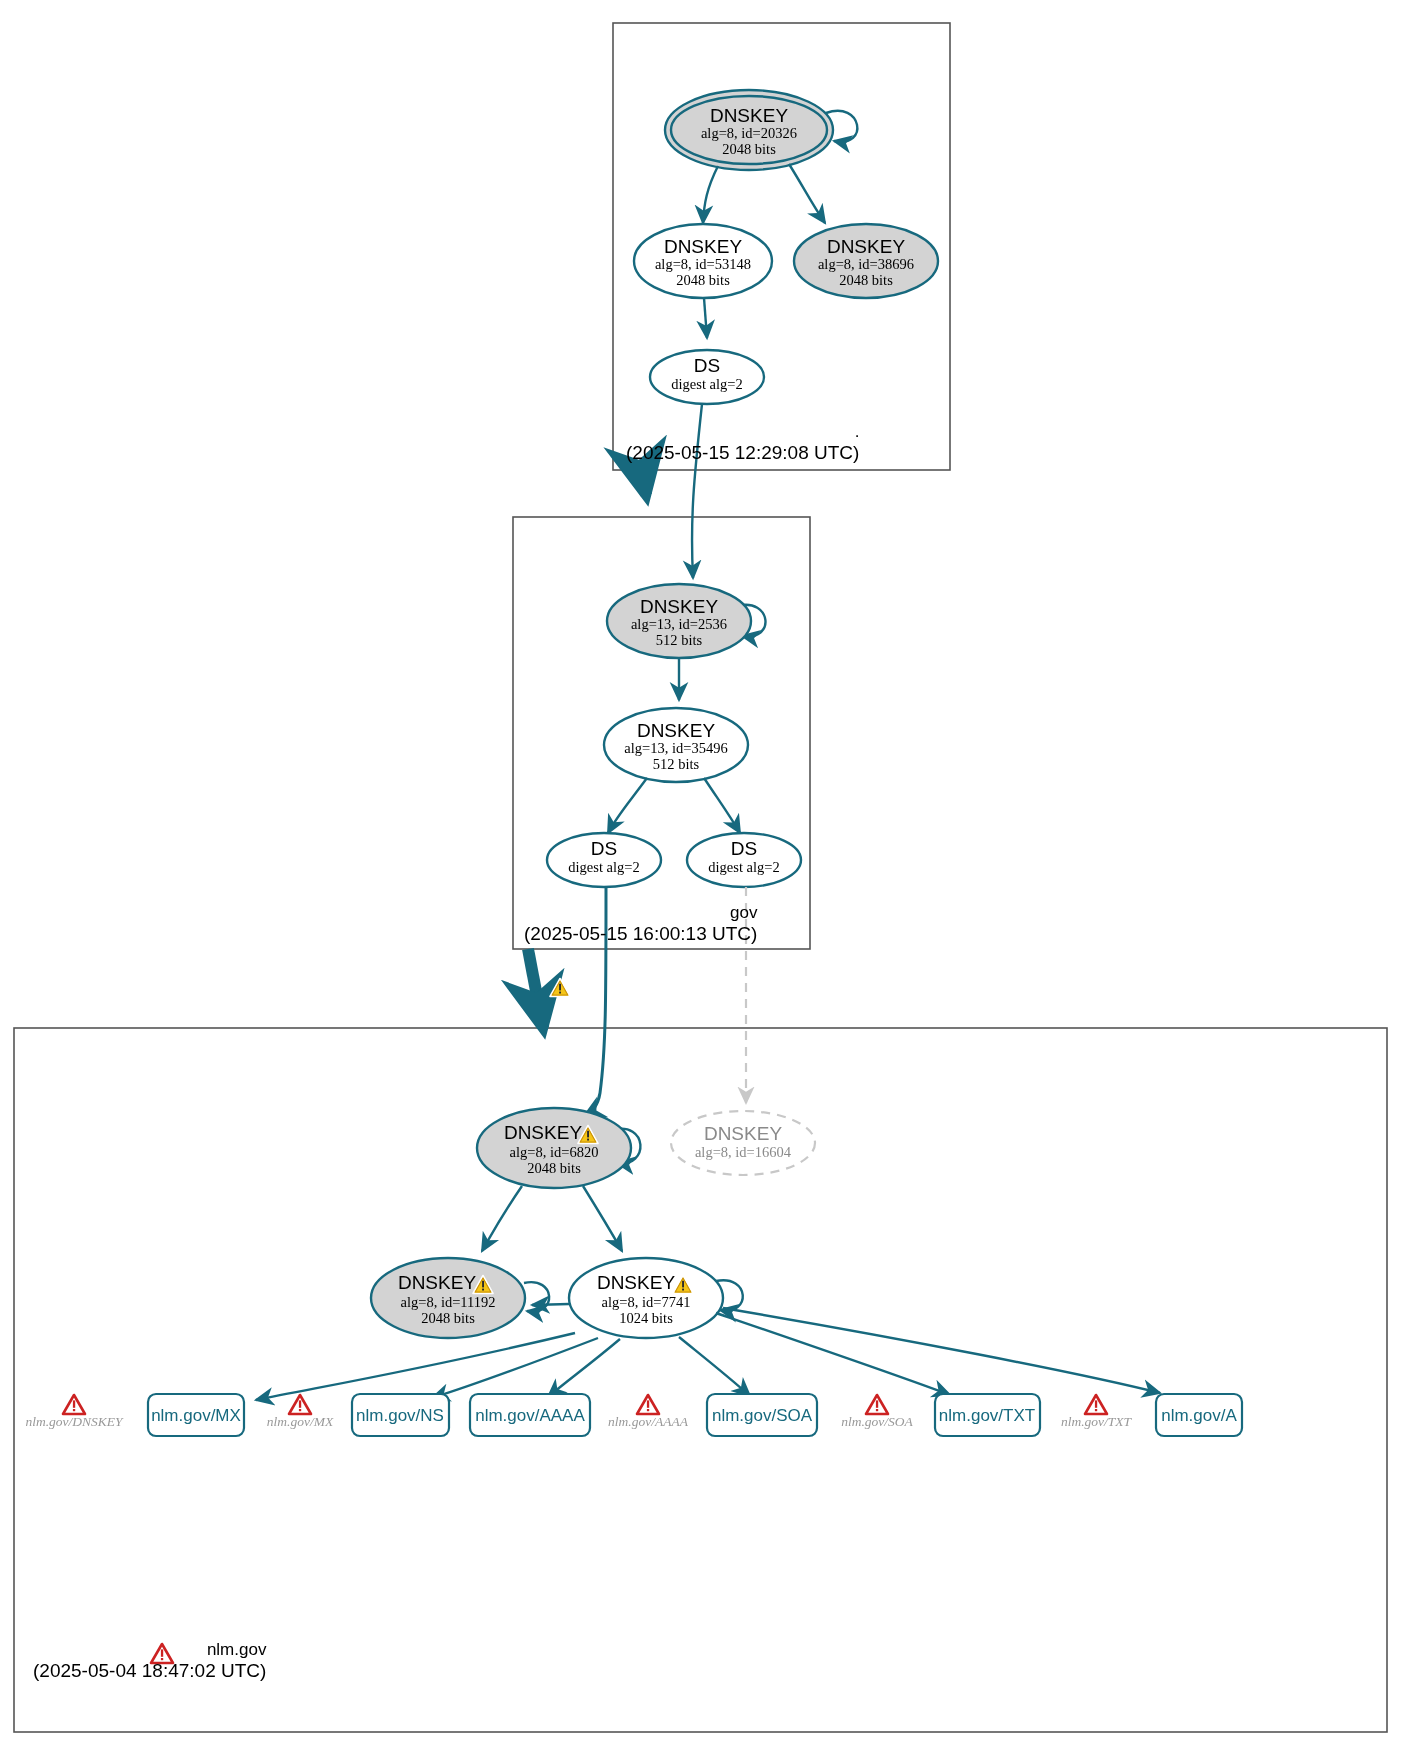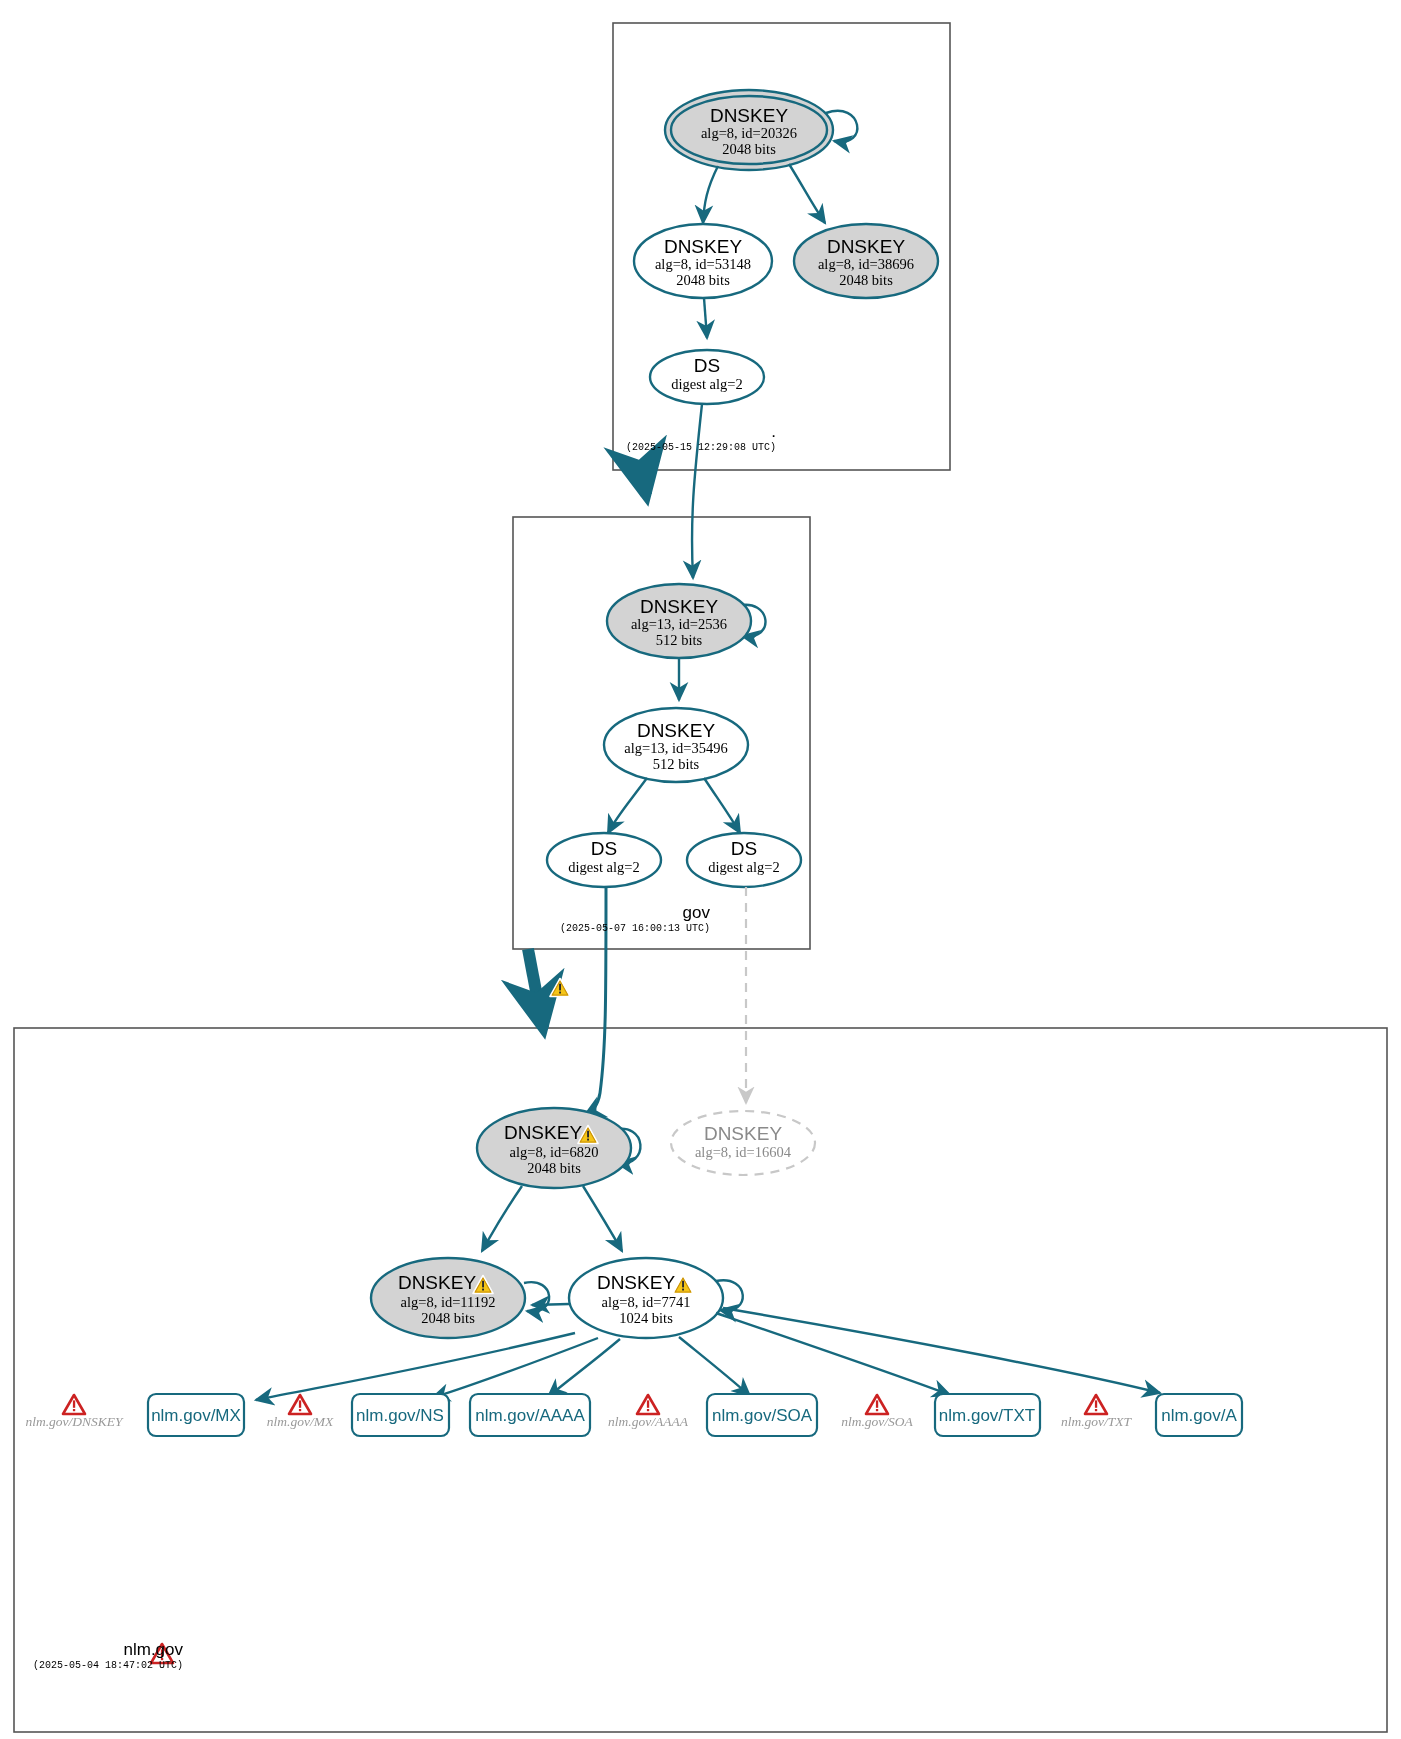--- a/index.html
+++ b/index.html
@@ -1,21 +1,21 @@
 <!DOCTYPE html>
 <html><head>
 <meta charset="utf-8">
 <style>
   html,body{margin:0;padding:0;background:#ffffff;}
   body{width:1401px;height:1739px;position:relative;font-family:"Liberation Sans",sans-serif;overflow:hidden;}
   #stage{position:absolute;left:0;top:8px;width:1246px;height:1739px;text-align:right;}
   svg#graph{position:absolute;left:0;top:0;width:1401px;height:1739px;}
   .zone-label{position:absolute;font-family:"Liberation Serif",serif;color:#000;}
   .zone-name{font-size:17px;font-family:"Liberation Sans",sans-serif;}
-  .zone-time{font-size:10px;font-family:Liberation Mono, monospace;}
+  .zone-time{font-size:19px;font-family:Liberation Sans, sans-serif;}
   .node-title{font-family:"Liberation Sans",sans-serif;font-size:19px;fill:#000;}
   .node-sub{font-family:"Liberation Serif",serif;font-size:14.5px;fill:#000;}
   .rr-title{font-family:"Liberation Sans",sans-serif;font-size:17px;fill:#17697e;}
   .err-label{font-family:"Liberation Serif",serif;font-style:italic;font-size:13.5px;fill:#999999;}
   .dim-title{font-family:"Liberation Sans",sans-serif;font-size:19px;fill:#8a8a8a;}
   .dim-sub{font-family:"Liberation Serif",serif;font-size:14.5px;fill:#8a8a8a;}
 </style>
 </head>
 <body>
 
@@ -182,23 +182,23 @@
   <text class="err-label" x="1096" y="1418" text-anchor="middle">nlm.gov/TXT</text>
 
   <use href="#errTri" x="162" y="1646"></use>
 </svg>
 
 <div class="zone-label" style="left:626px;top:414px;">
   <div class="zone-name">.</div>
   <div class="zone-time">(2025-05-15 12:29:08 UTC)</div>
 </div>
 
-<div class="zone-label" style="left:524px;top:895px;margin-left:36px;">
+<div class="zone-label" style="left:524px;top:895px;">
   <div class="zone-name">gov</div>
-  <div class="zone-time">(2025-05-07 16:00:13 UTC)</div>
+  <div class="zone-time">(2025-05-15 16:00:13 UTC)</div>
 </div>
 
 <div class="zone-label" style="left:33px;top:1632px;">
   <div class="zone-name">nlm.gov</div>
   <div class="zone-time">(2025-05-04 18:47:02 UTC)</div>
 </div>
 
 </div>
 
 </body></html>

